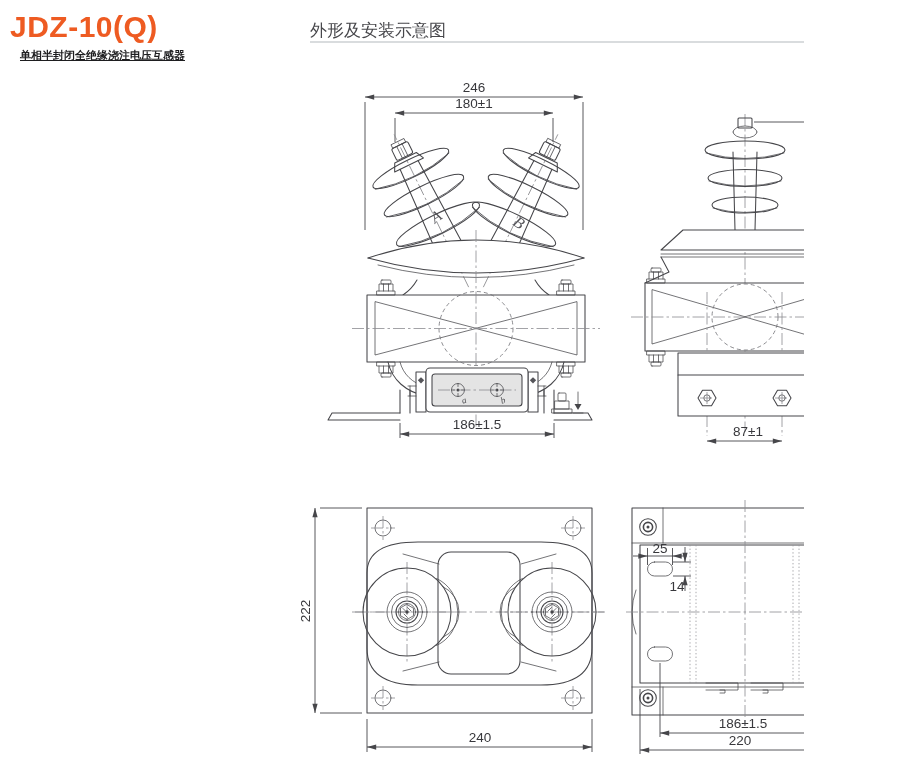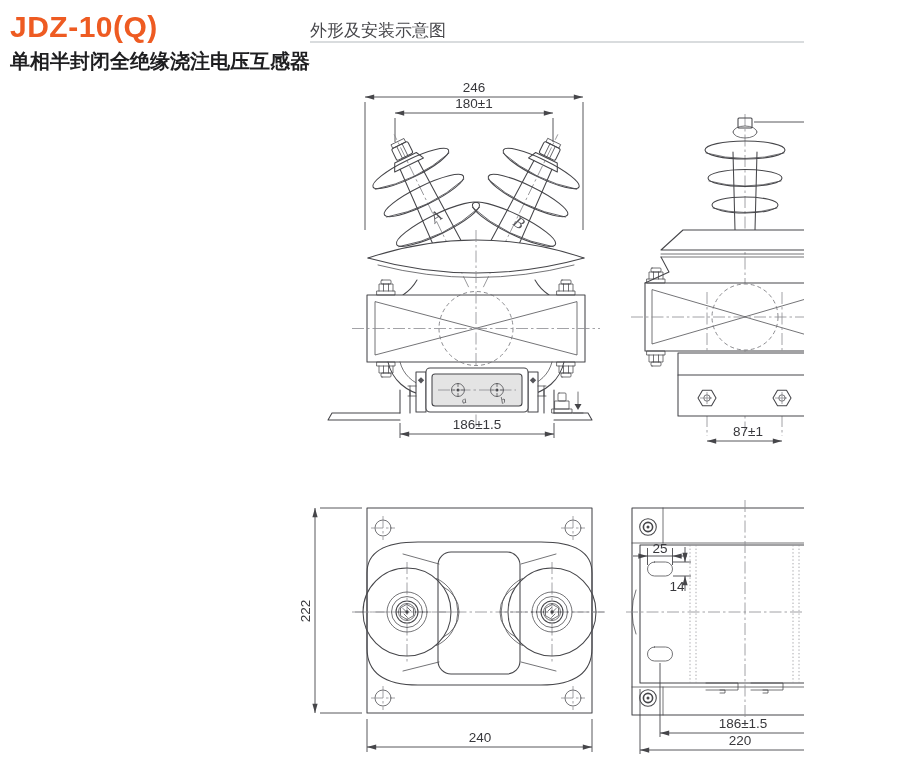--- a/index.html
+++ b/index.html
@@ -1,20 +1,20 @@
 <!DOCTYPE html>
 <html><head>
 <meta charset="utf-8">
 <style>
   html,body{margin:0;padding:0;background:#fff;}
   #page{position:relative;width:804px;height:777px;background:#ffffff;overflow:hidden;
         font-family:"Liberation Sans",sans-serif;}
   .model{position:absolute;left:10px;top:10px;font-weight:bold;font-size:30px;
          letter-spacing:.5px;color:#ee5b22;}
-  .subtitle{position:absolute;left:10px;top:48px;font-weight:bold;font-size:20px;color:#1e1e20;}
+  .subtitle{position:absolute;left:20px;top:48px;font-weight:bold;font-size:11px;color:#1e1e20;text-decoration:underline;}
   .sectionTitle{position:absolute;left:310px;top:19px;font-size:17px;color:#47474b;}
   .rule{position:absolute;left:310px;top:41px;width:598px;height:2px;background:#d9dcde;}
   svg{position:absolute;overflow:visible;}
   .ln{stroke:#46464a;fill:none;stroke-width:1.05;stroke-linecap:round;stroke-linejoin:round;}
   .thin{stroke-width:0.75;}
   .wfill{fill:#ffffff;}
   .gfill{fill:#e4e4e4;}
   .cl{stroke:#8c8c90;fill:none;stroke-width:0.8;stroke-dasharray:12 3 2.5 3;}
   .hid{stroke:#95959a;fill:none;stroke-width:0.8;stroke-dasharray:1.4 2.2;}
   .dsh{stroke:#6f6f74;fill:none;stroke-width:0.8;stroke-dasharray:4 3;}

